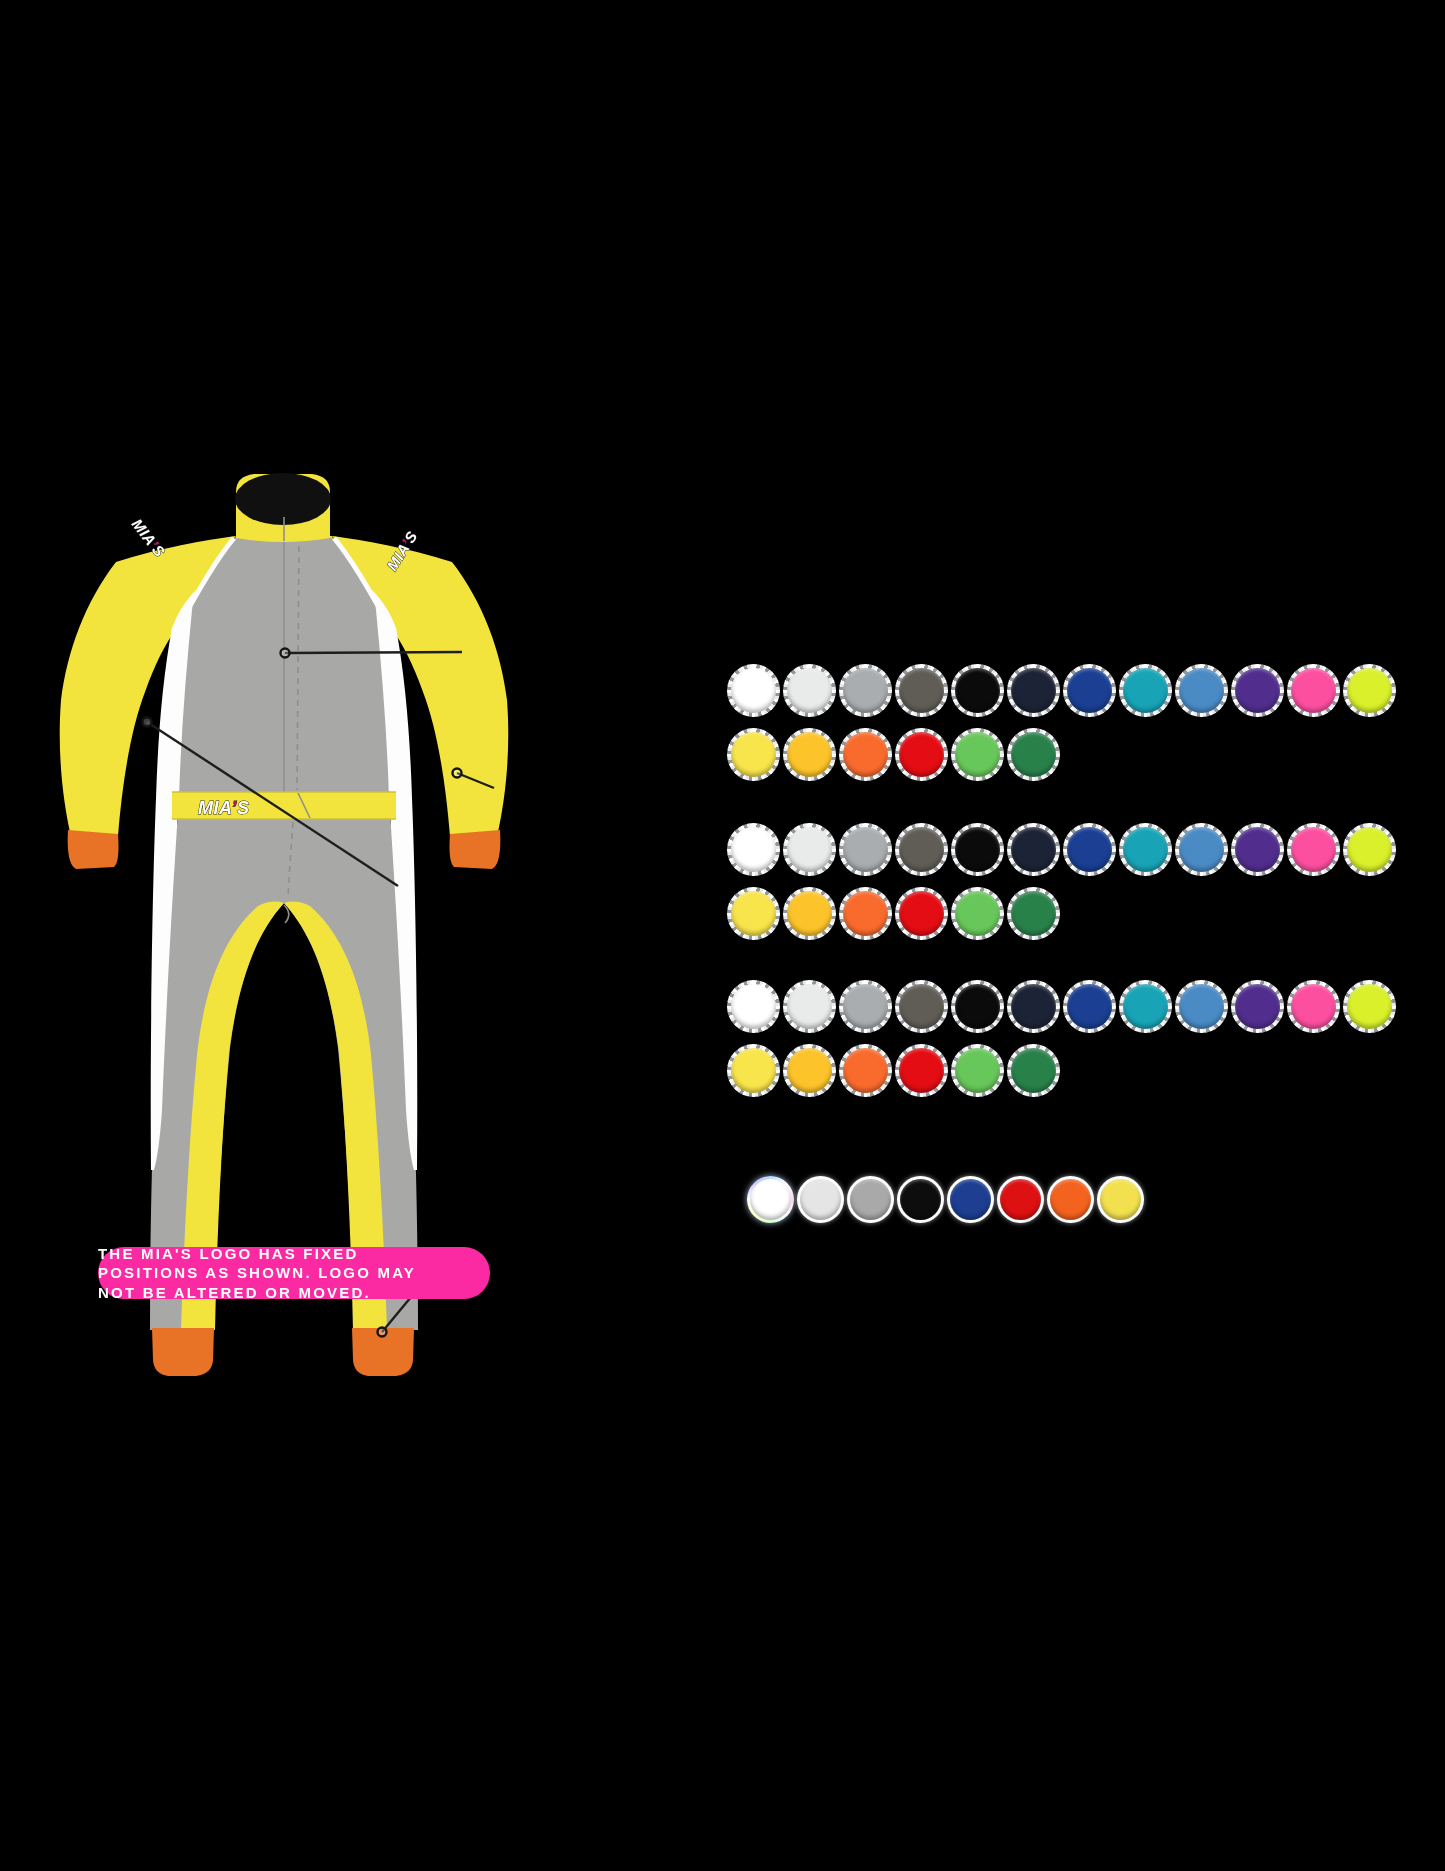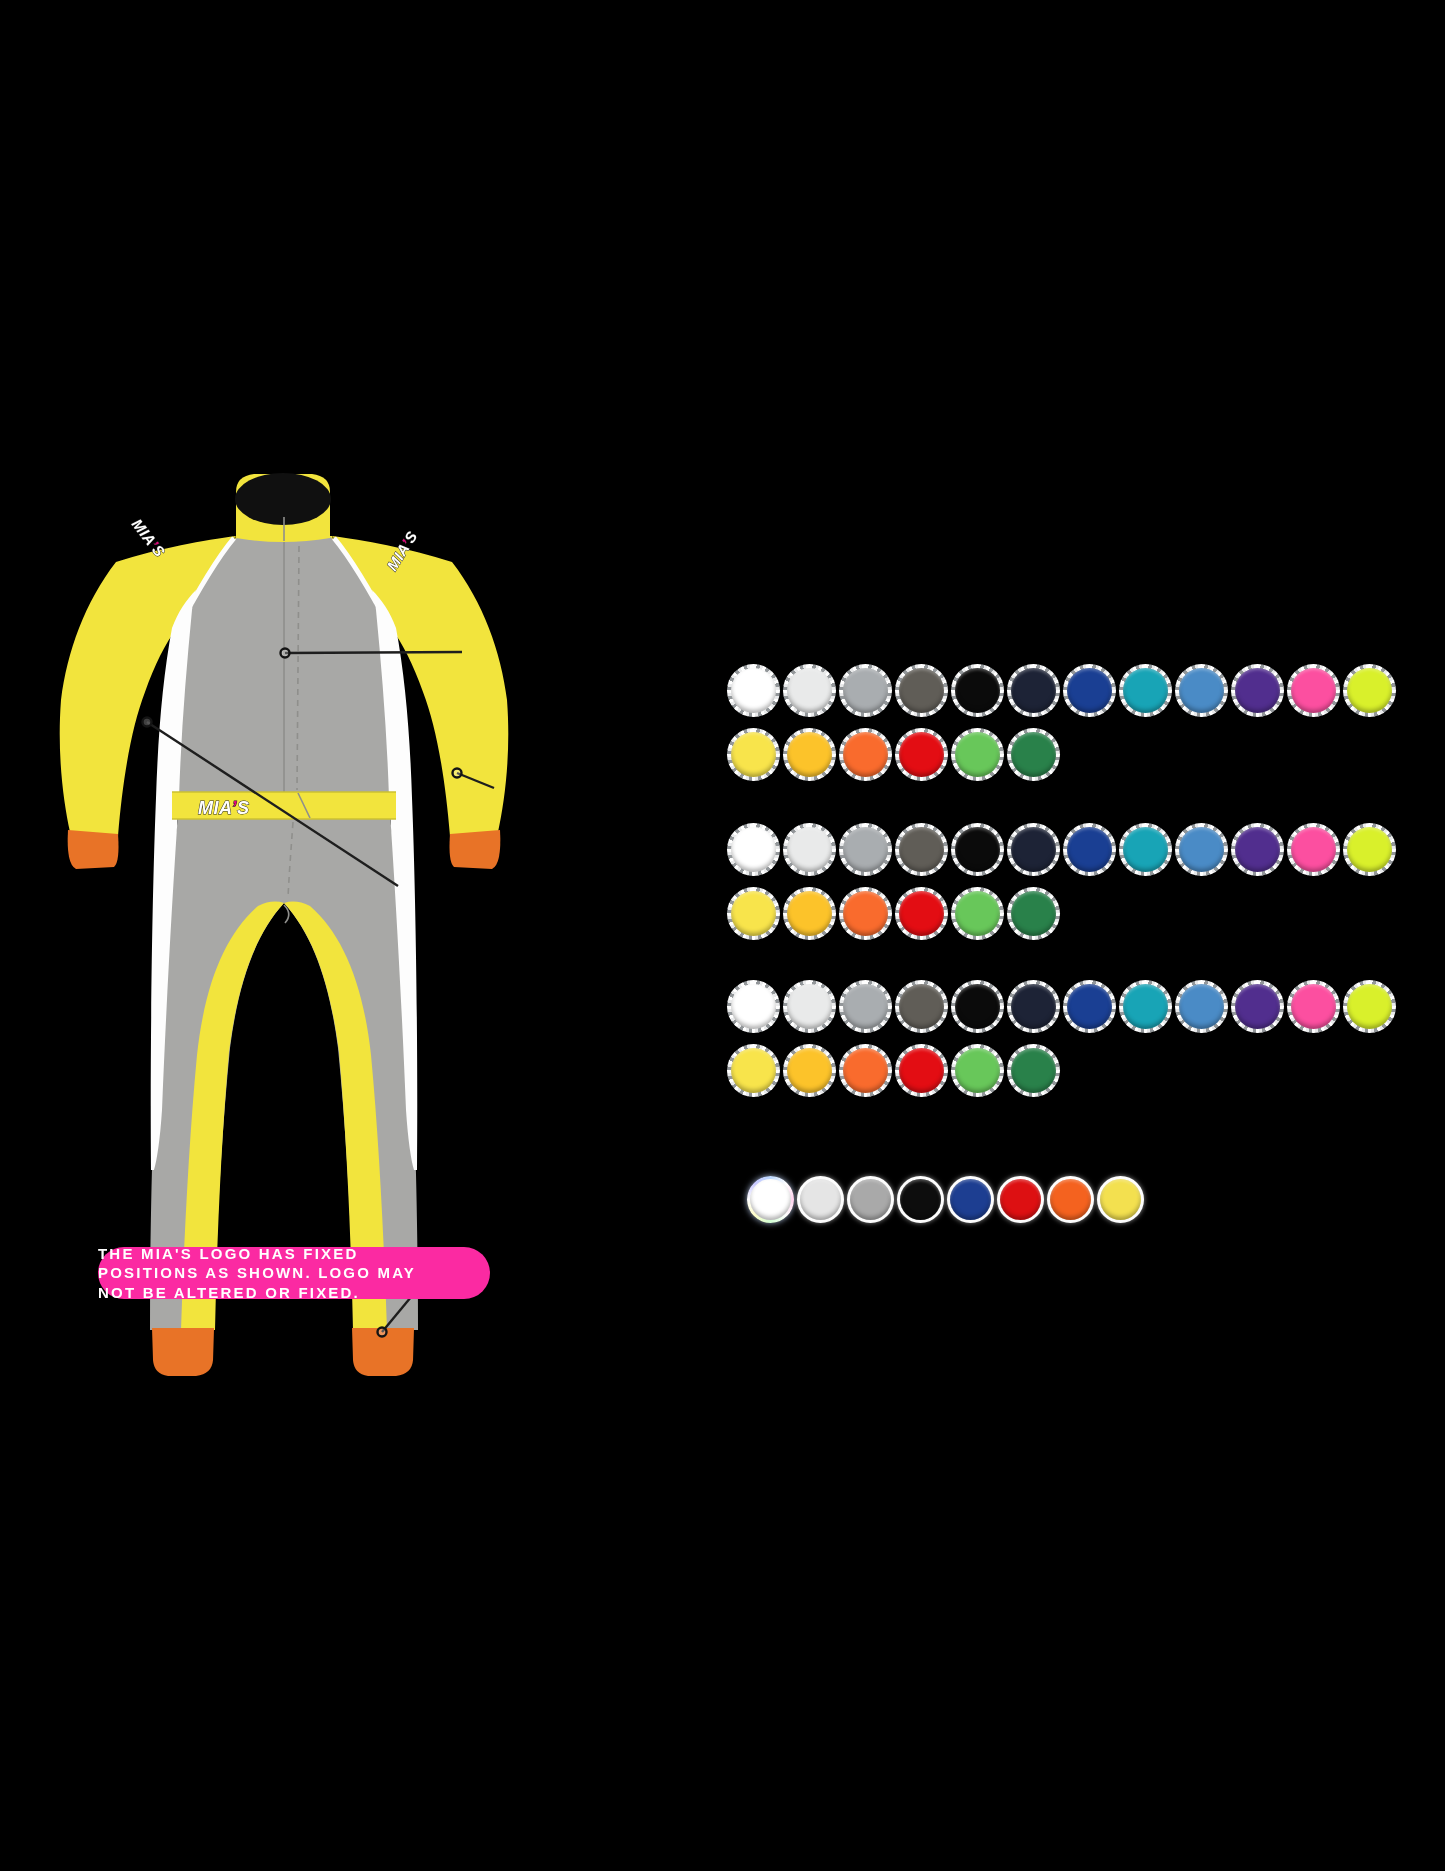--- a/index.html
+++ b/index.html
@@ -118,21 +118,21 @@
   <line class="callout-line" x1="457" y1="773" x2="494" y2="788"></line>
   <circle class="callout-dot" cx="457" cy="773" r="4.5"></circle>
 
   <line class="callout-line" x1="382" y1="1332" x2="416" y2="1291"></line>
   <circle class="callout-dot" cx="382" cy="1332" r="4.5"></circle>
 </svg>
 
 <div id="note-box">
   <div>THE MIA'S LOGO HAS FIXED</div>
   <div>POSITIONS AS SHOWN. LOGO MAY</div>
-  <div>NOT BE ALTERED OR FIXED.</div>
+  <div>NOT BE ALTERED OR MOVED.</div>
 </div>
 
 <div id="swatch-area">
     <div class="swatch-group" style="left: 727px; top: 664px;">
       <div class="swatch-row">
         <div class="sw sw-main">
           <div class="sw-fill" style="background: rgb(255, 255, 255);"></div>
         </div>
         <div class="sw sw-main">
           <div class="sw-fill" style="background: rgb(233, 234, 234);"></div>

